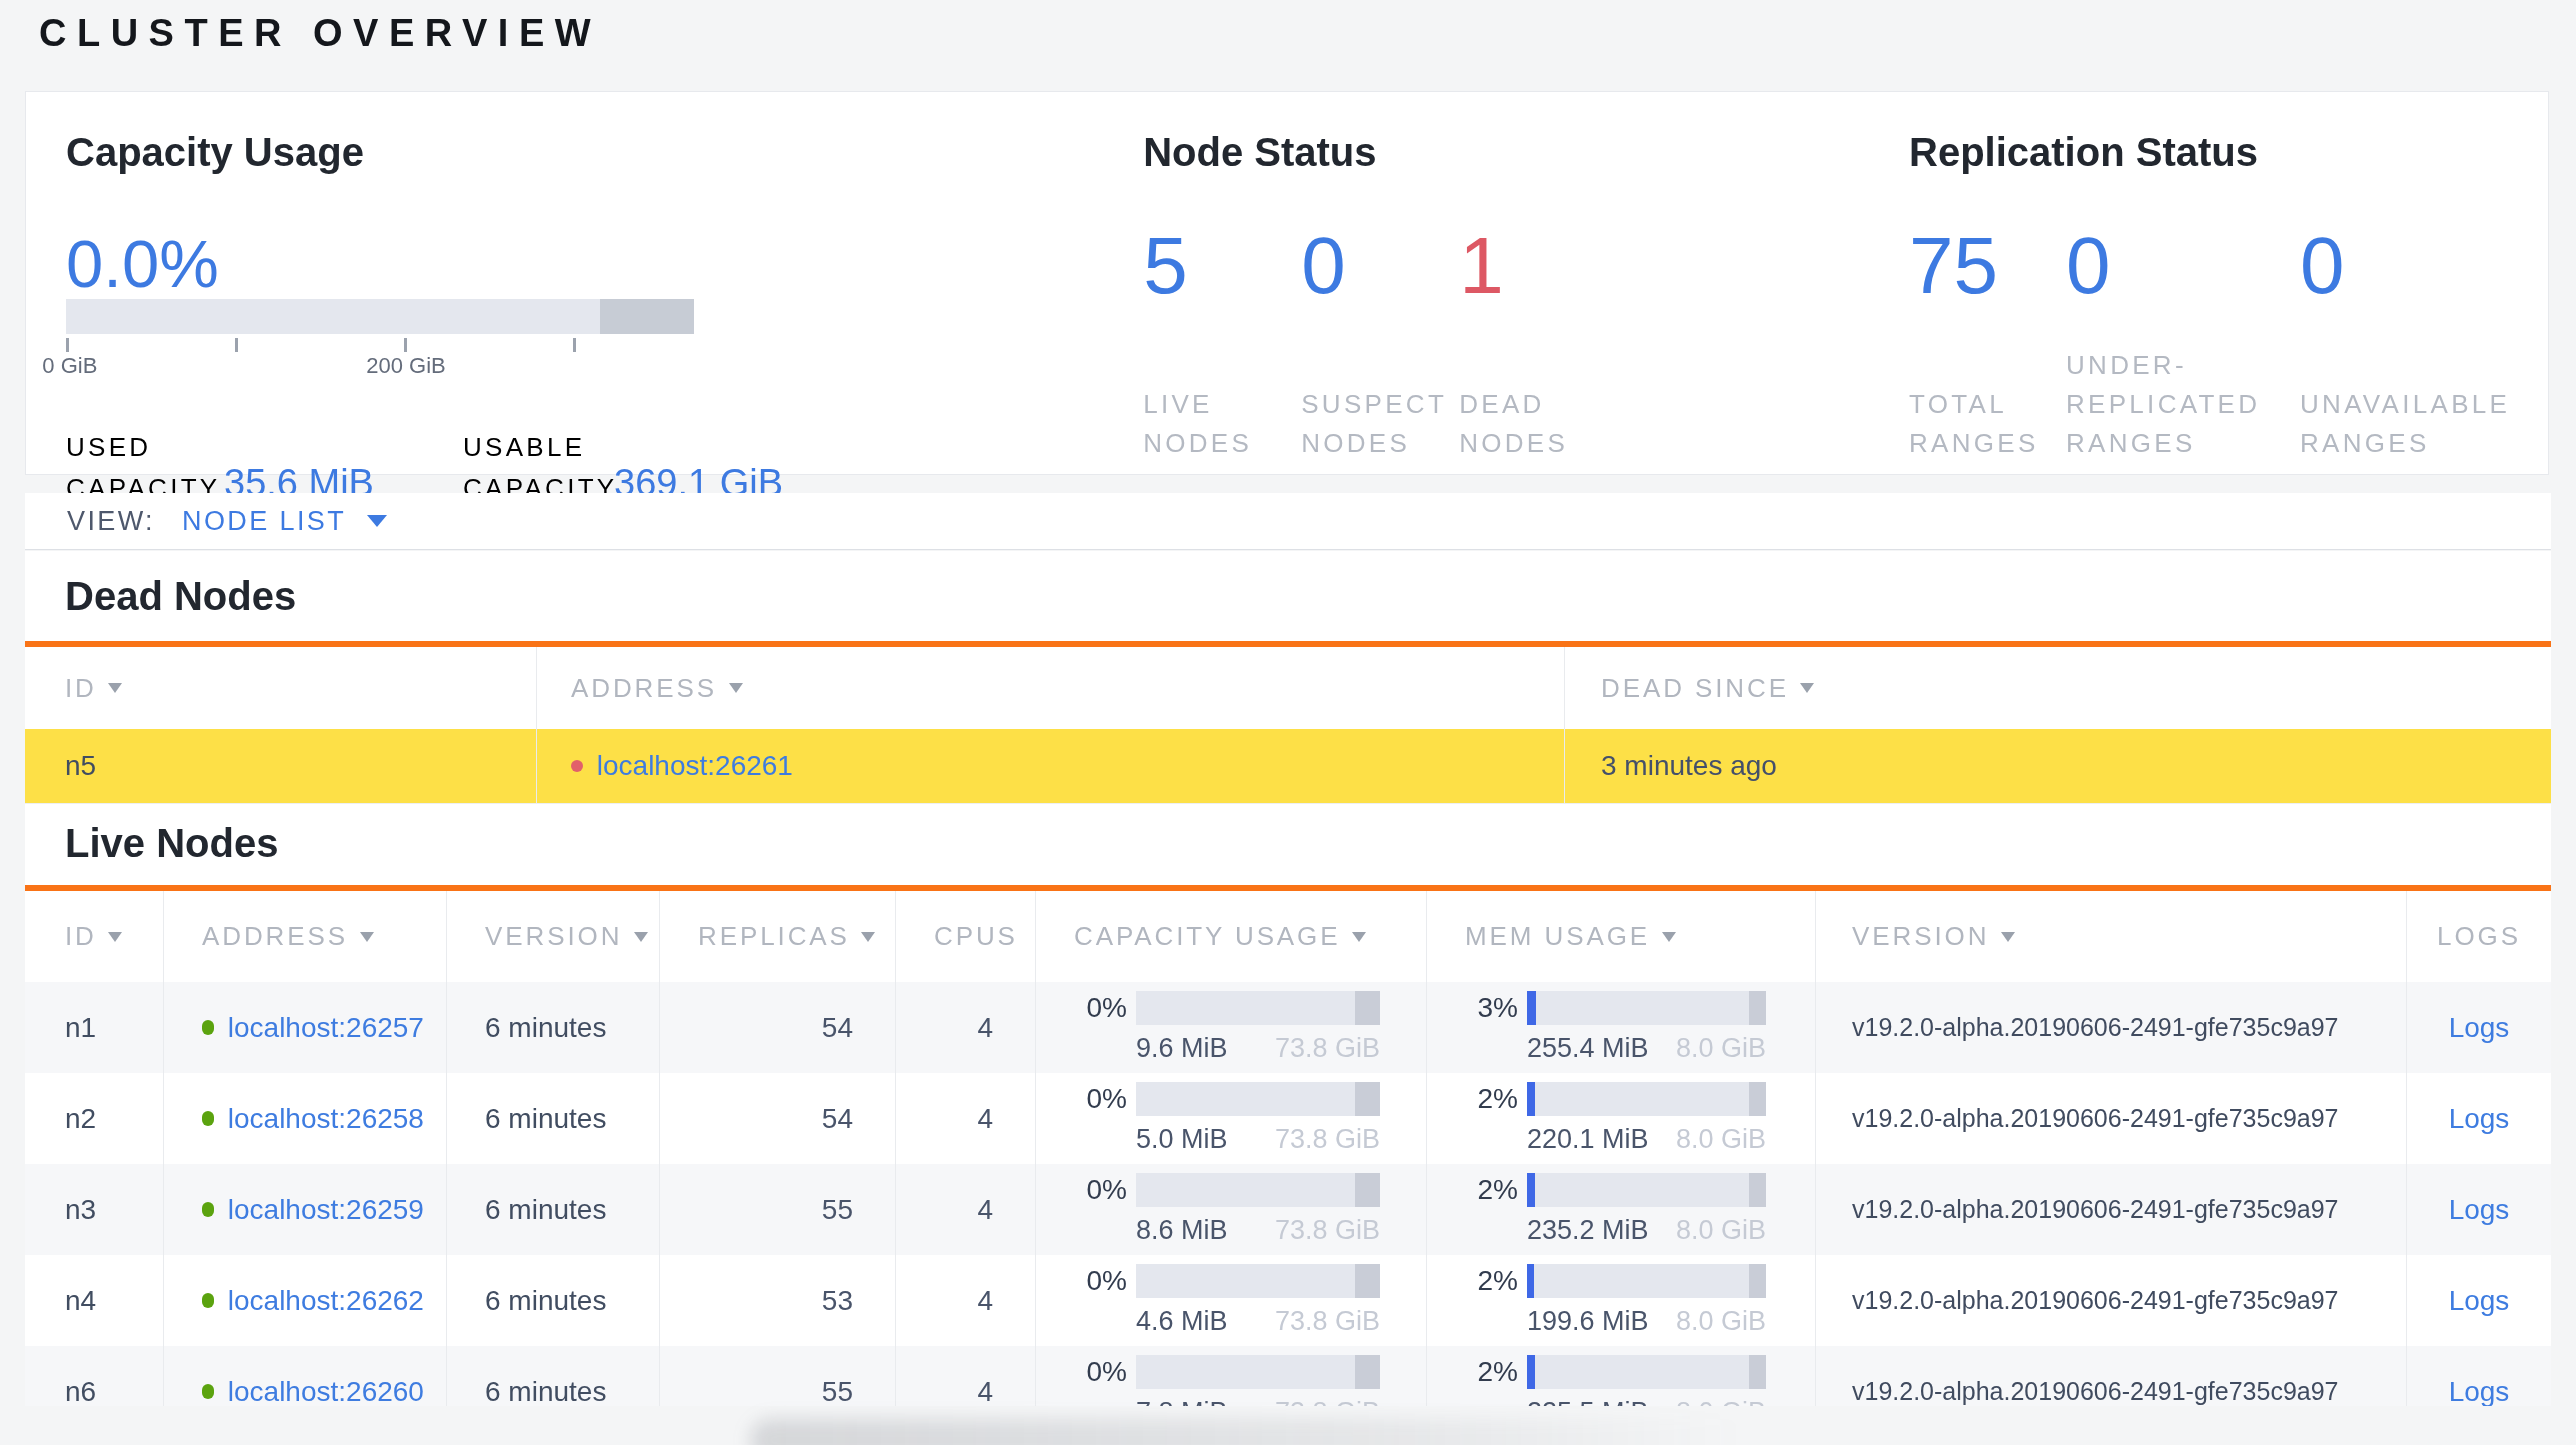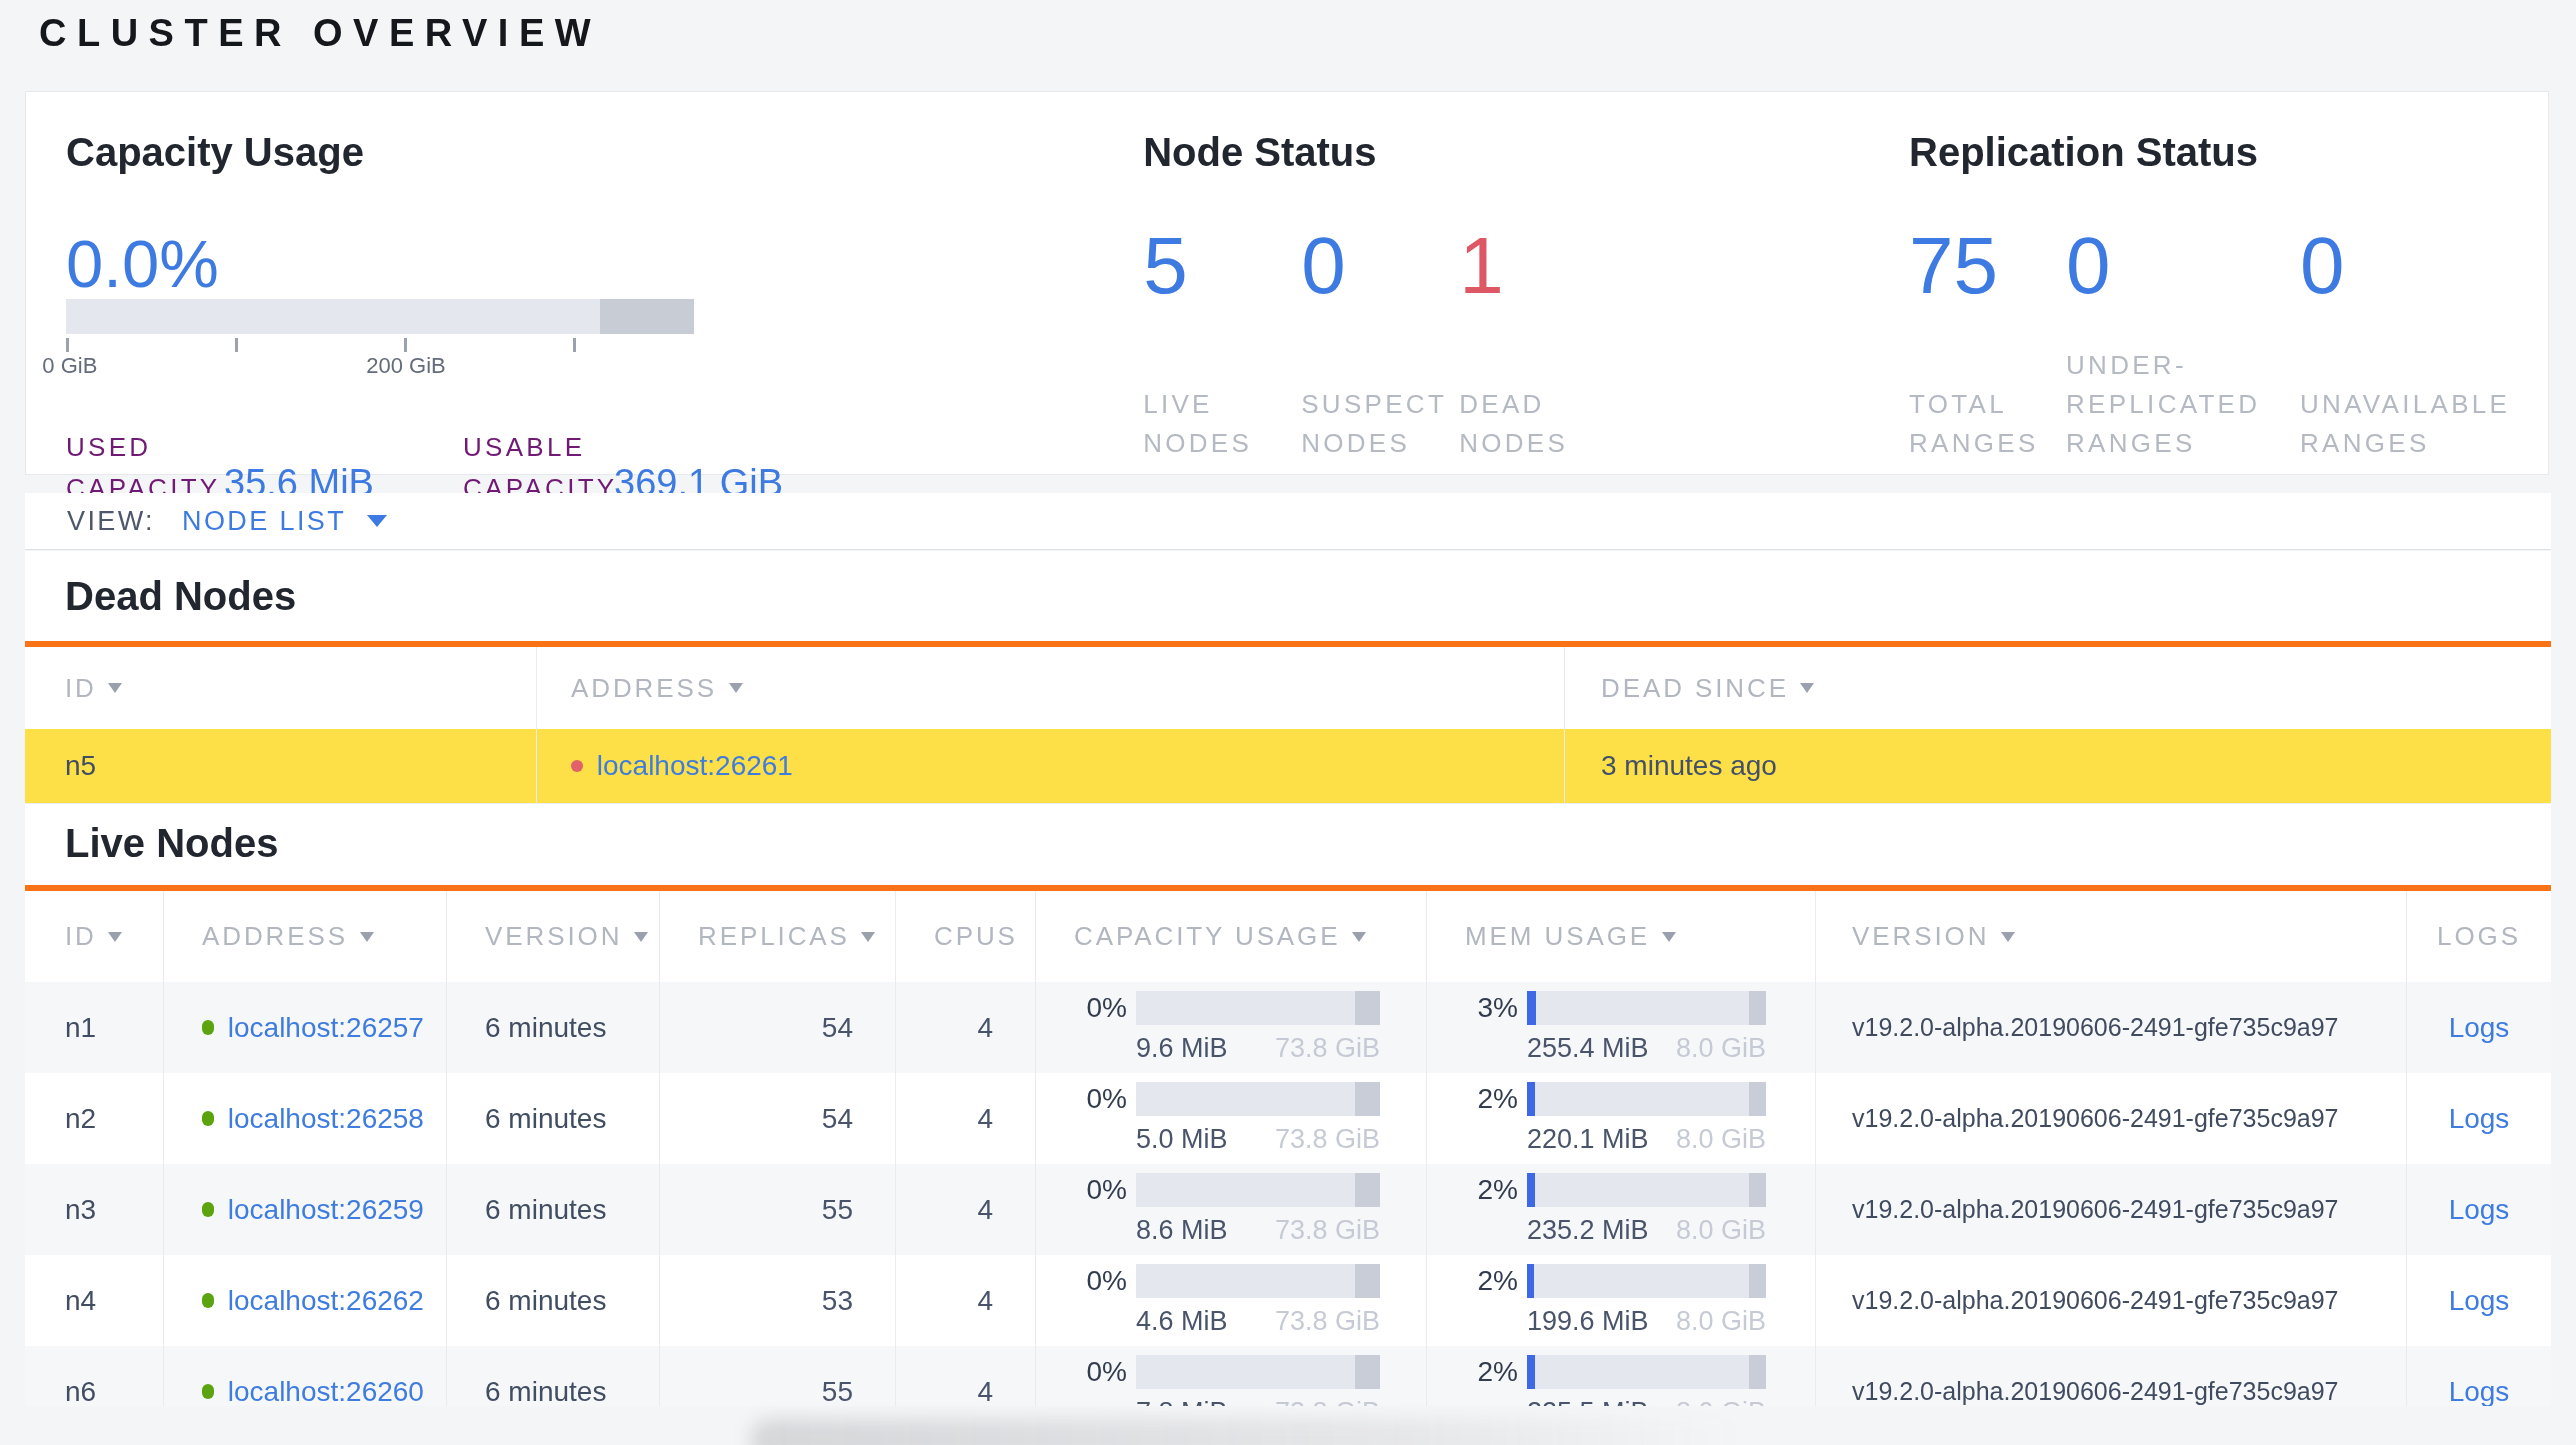--- a/index.html
+++ b/index.html
@@ -39,21 +39,21 @@
   .big-pct{width:181px;flex-shrink:0;font-size:67px;line-height:1.05;color:#3d7ae1;white-space:nowrap;}
   .bigbar-block{width:628px;}
   .bigbar{position:relative;height:35px;background:#e4e7ee;overflow:hidden;}
   .bigbar .fill{position:absolute;left:0;top:0;height:100%;background:#3f68e6;}
   .bigbar::after{content:"";position:absolute;right:0;top:0;height:100%;width:15%;background:#c7ccd5;}
   .tickrow{position:relative;height:19px;}
   .tick{position:absolute;top:3.8px;width:2.9px;height:13.4px;background:#9ba2ad;}
   .ticklabels{position:relative;height:32px;font-size:22px;color:#646c7b;}
   .ticklabels span{position:absolute;transform:translateX(-50%);white-space:nowrap;}
   .cap-stats{display:flex;align-items:flex-end;margin-top:42px;}
-  .statlabel{font-size:26px;letter-spacing:3.3px;color:#701a75;line-height:1.55;}
+  .statlabel{font-size:26px;letter-spacing:3.3px;color:#000000;line-height:1.55;}
   .statlabel.w1{width:158px;}
   .statlabel.w2{width:151px;}
   .statvalue{font-size:38px;color:#3d7ae1;padding-bottom:2.9px;white-space:nowrap;}
   .statvalue.first{width:239px;box-sizing:border-box;}
   
   .stats-row{display:flex;margin-top:42px;}
   .stat-num{font-size:80px;line-height:1.2;color:#3d7ae1;}
   .stat-num.red{color:#dd5864;}
   .labels-row{display:flex;margin-top:5.7px;}
   .stat-label{display:flex;align-items:flex-end;height:143px;

